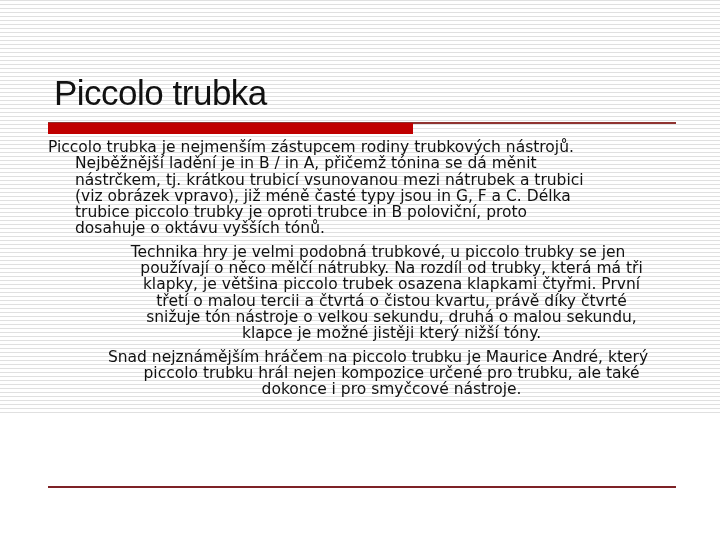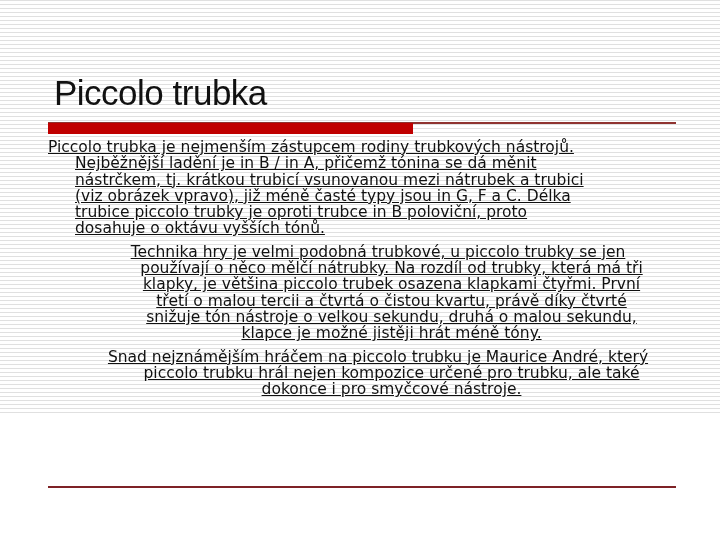--- a/index.html
+++ b/index.html
@@ -31,21 +31,21 @@
     width: 365px; height: 11px;
     background: var(--accent, #c00000);
   }
   .body-text {
     position: absolute; left: 48px; top: 139px; width: 660px;
     font-size: 15.5px; line-height: 16.3px;
     color: var(--text, #111);
   }
   .paragraph { margin: 0; }
   .paragraph + .paragraph { margin-top: 7px; text-align: center; }
-  .text-line { white-space: nowrap; height: 16.3px; text-decoration: underline; }
+  .text-line { white-space: nowrap; height: 16.3px; }
   .text-line.cont { padding-left: 27px; }
   .footer-rule {
     position: absolute; left: 48px; top: 486px;
     width: 628px; height: 2px;
     background: var(--rule-bottom, #7e2226);
   }
 </style>
 </head>
 <body>
 
@@ -61,21 +61,21 @@
         <div class="text-line cont">(viz obrázek vpravo), již méně časté typy jsou in G, F a C. Délka</div>
         <div class="text-line cont">trubice piccolo trubky je oproti trubce in B poloviční, proto</div>
         <div class="text-line cont">dosahuje o oktávu vyšších tónů.</div>
       </div>
       <div class="paragraph">
         <div class="text-line">Technika hry je velmi podobná trubkové, u piccolo trubky se jen</div>
         <div class="text-line cont">používají o něco mělčí nátrubky. Na rozdíl od trubky, která má tři</div>
         <div class="text-line cont">klapky, je většina piccolo trubek osazena klapkami čtyřmi. První</div>
         <div class="text-line cont">třetí o malou tercii a čtvrtá o čistou kvartu, právě díky čtvrté</div>
         <div class="text-line cont">snižuje tón nástroje o velkou sekundu, druhá o malou sekundu,</div>
-        <div class="text-line cont">klapce je možné jistěji hrát méně tóny.</div>
+        <div class="text-line cont">klapce je možné jistěji který nižší tóny.</div>
       </div>
       <div class="paragraph">
         <div class="text-line">Snad nejznámějším hráčem na piccolo trubku je Maurice André, který</div>
         <div class="text-line cont">piccolo trubku hrál nejen kompozice určené pro trubku, ale také</div>
         <div class="text-line cont">dokonce i pro smyčcové nástroje.</div>
       </div>
     </div>
   <div class="footer-rule"></div>
 </div>
 

